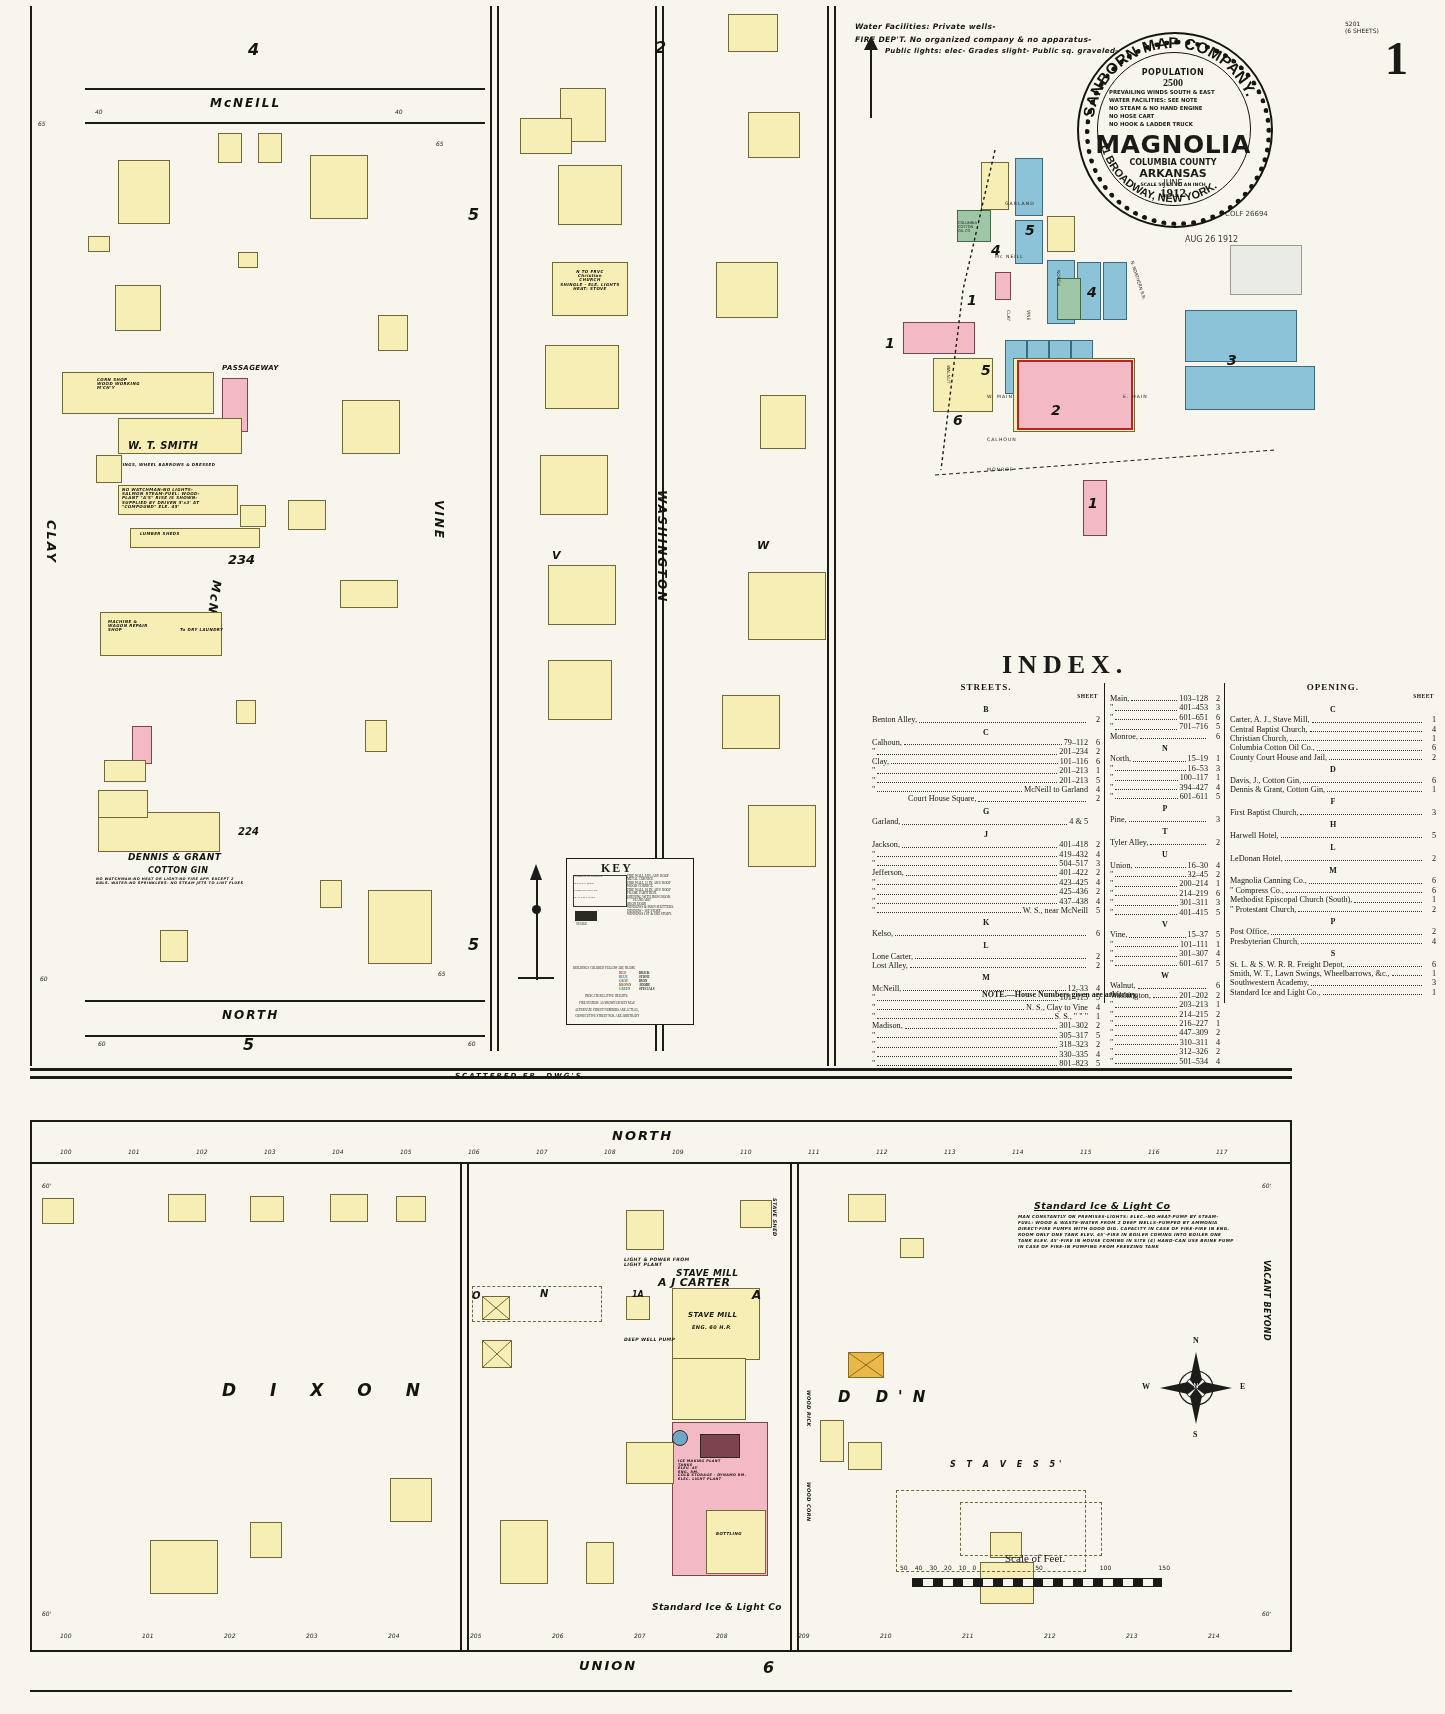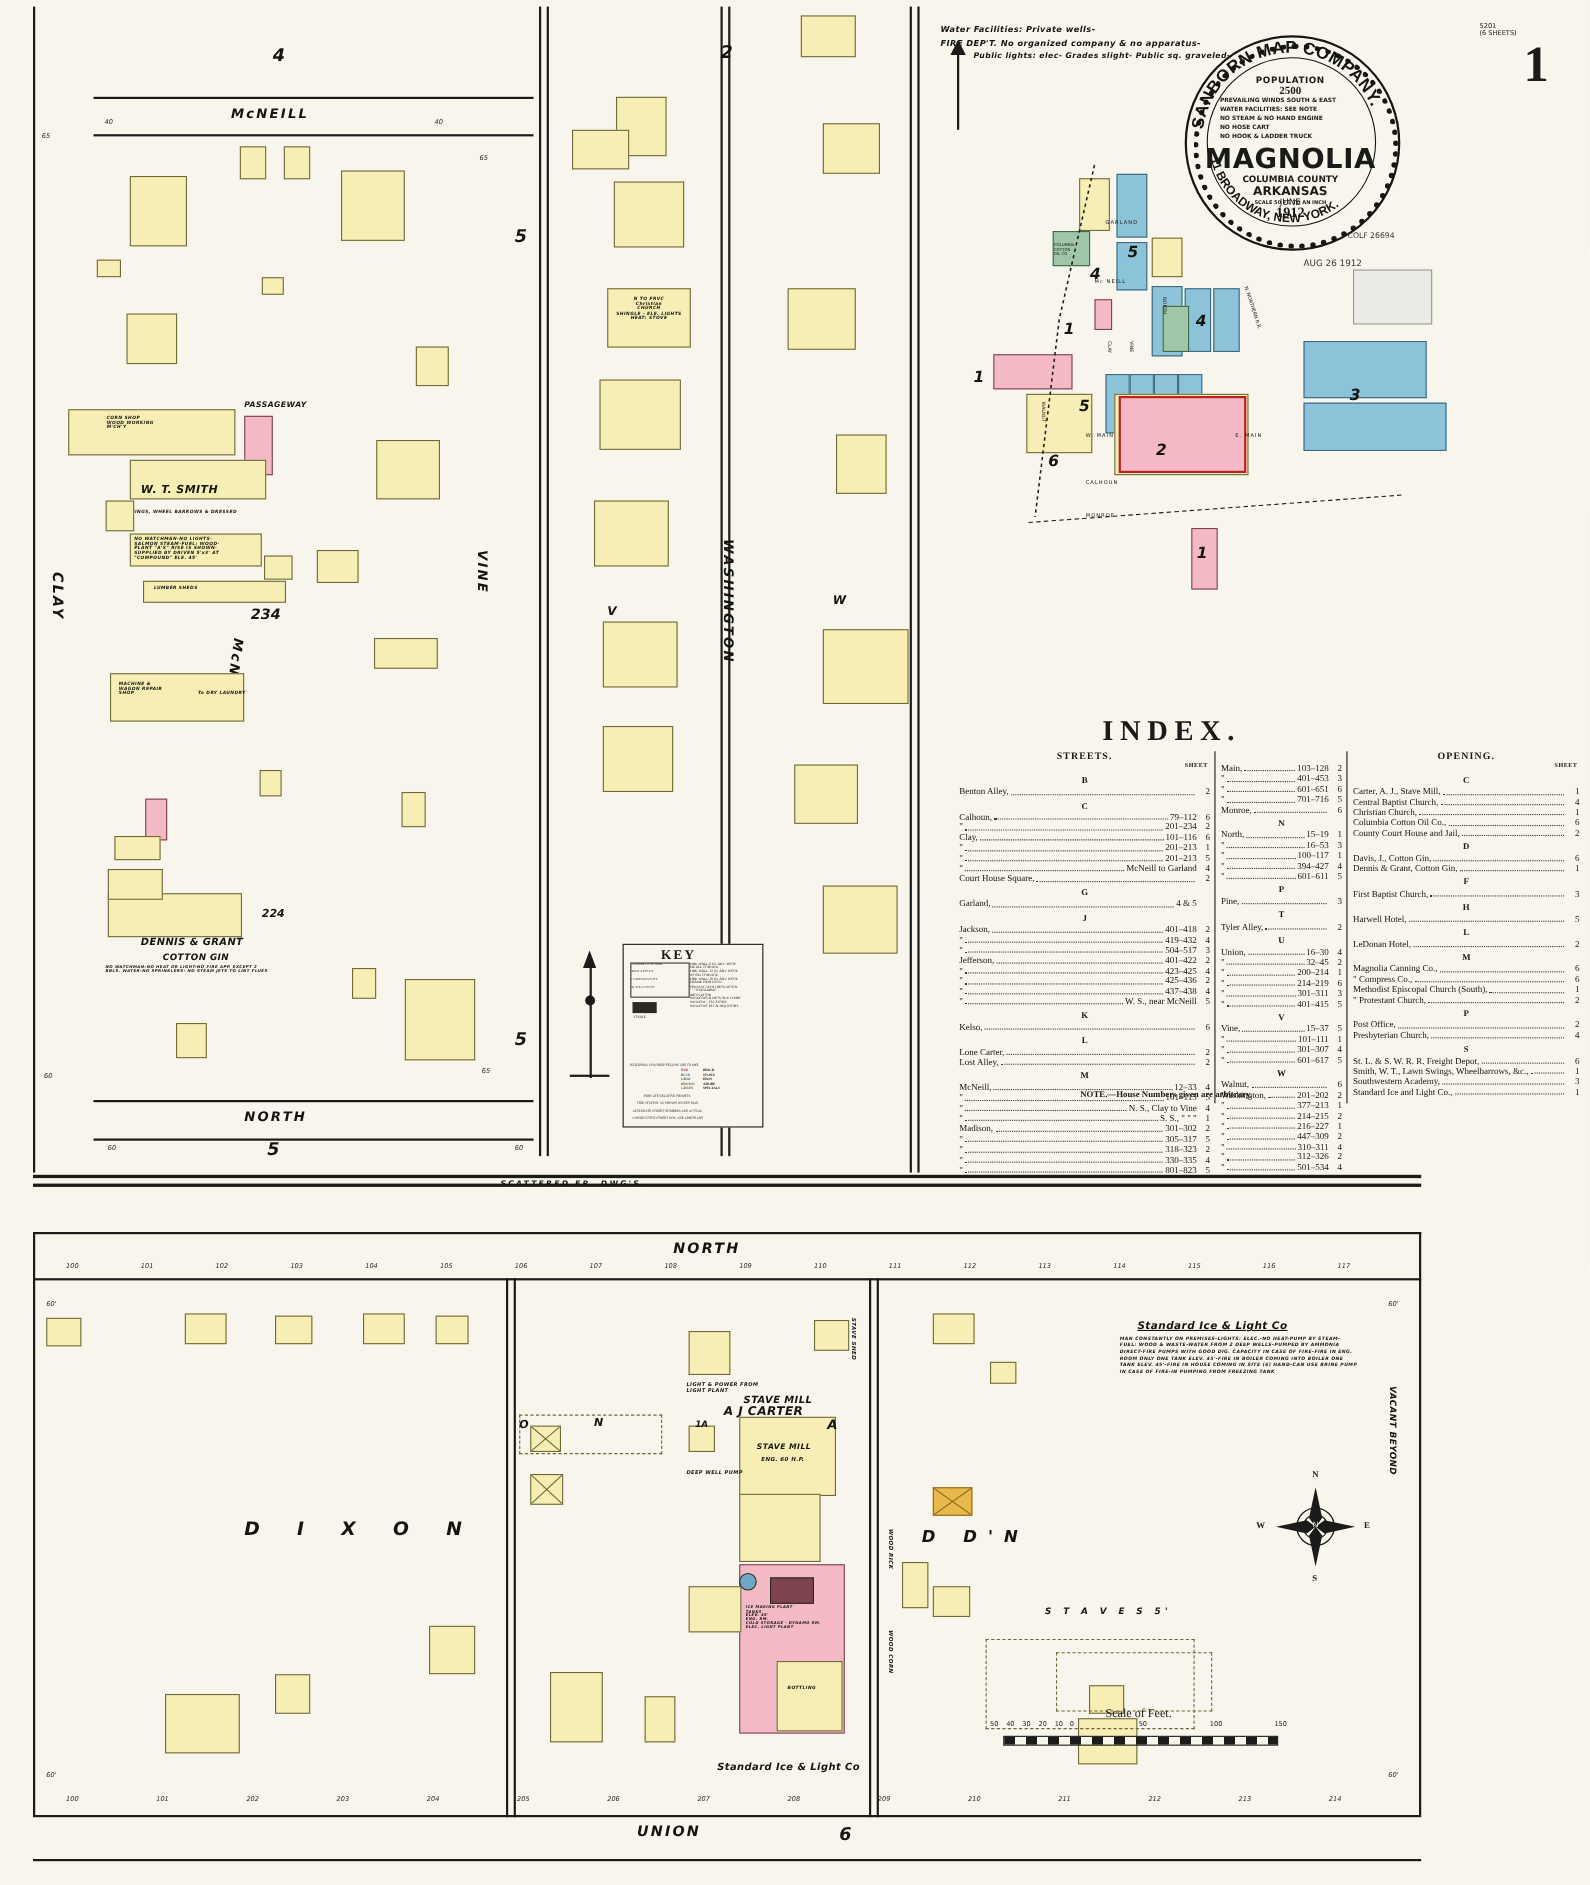--- a/index.html
+++ b/index.html
@@ -360,21 +360,21 @@
             <span style="white-space: nowrap;">201–213</span>
             <span style="width: 12px; text-align: right;">5</span>
           </div>
           <div class="row">
             <span style="white-space: nowrap;">"</span>
             <span class="dots"></span>
             <span style="white-space: nowrap;">McNeill to Garland</span>
             <span style="width: 12px; text-align: right;">4</span>
           </div>
           <div class="row">
-            <span style="white-space: nowrap;">Court House Square,</span>
+            <span style="white-space: nowrap; margin-left: 36px;">Court House Square,</span>
             <span class="dots"></span>
             <span style="width: 12px; text-align: right;">2</span>
           </div>
           <div class="ltr">G</div>
           <div class="row">
             <span style="white-space: nowrap;">Garland,</span>
             <span class="dots"></span>
             <span style="white-space: nowrap;">4 &amp; 5</span>
             <span style="width: 12px; text-align: right;"></span>
           </div>
@@ -646,21 +646,21 @@
           </div>
           <div class="row">
             <span style="white-space: nowrap;">Washington,</span>
             <span class="dots"></span>
             <span style="white-space: nowrap;">201–202</span>
             <span style="width: 12px; text-align: right;">2</span>
           </div>
           <div class="row">
             <span style="white-space: nowrap;">"</span>
             <span class="dots"></span>
-            <span style="white-space: nowrap;">377–213</span>
+            <span style="white-space: nowrap;">203–213</span>
             <span style="width: 12px; text-align: right;">1</span>
           </div>
           <div class="row">
             <span style="white-space: nowrap;">"</span>
             <span class="dots"></span>
             <span style="white-space: nowrap;">214–215</span>
             <span style="width: 12px; text-align: right;">2</span>
           </div>
           <div class="row">
             <span style="white-space: nowrap;">"</span>

